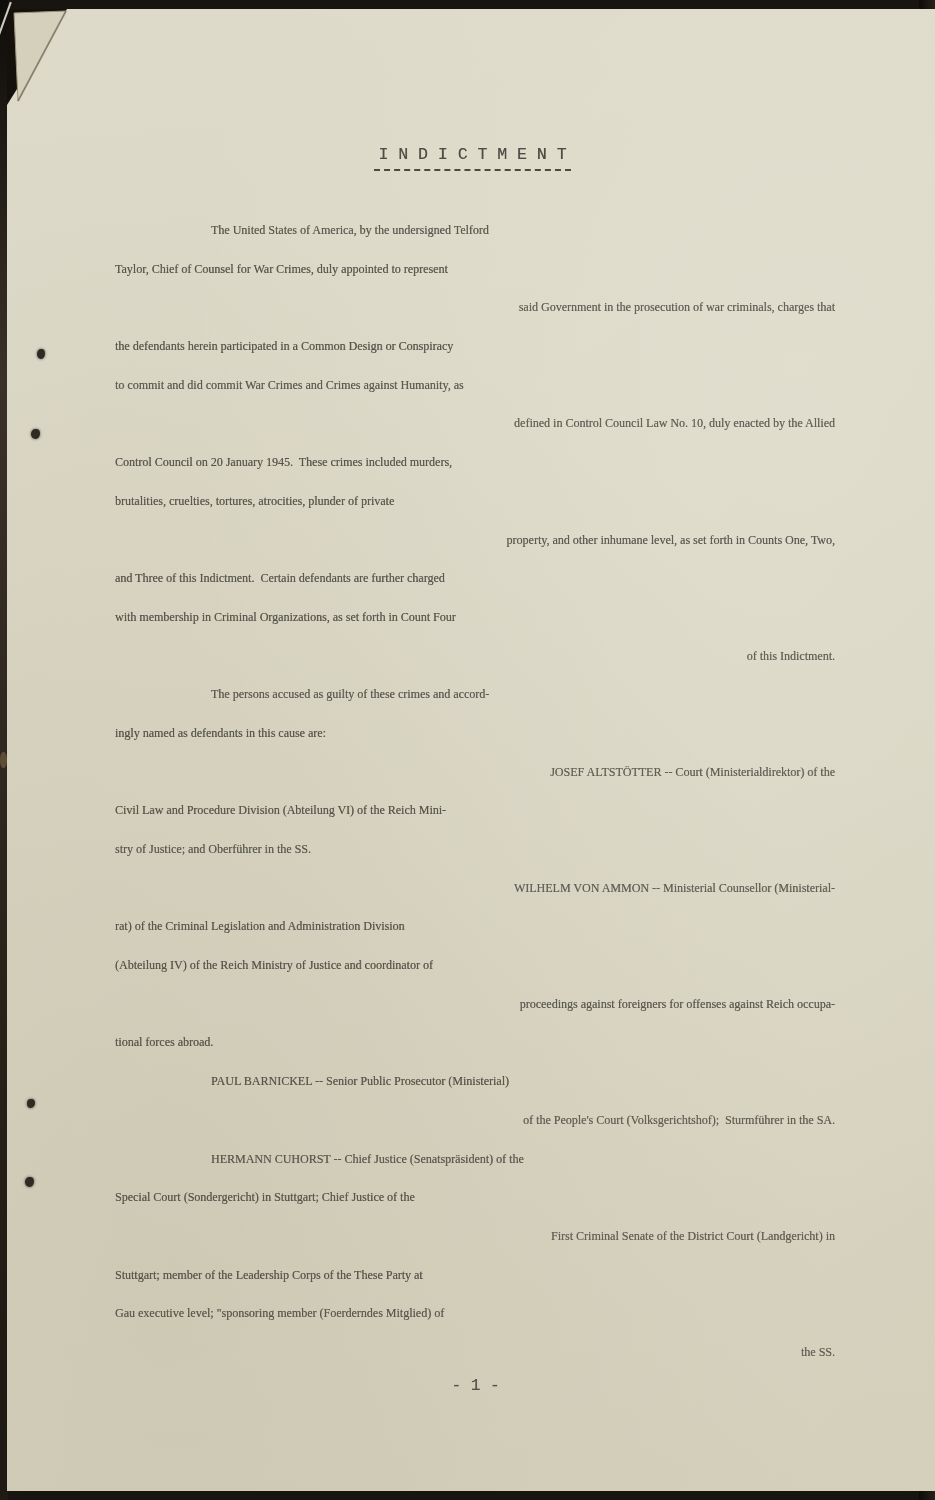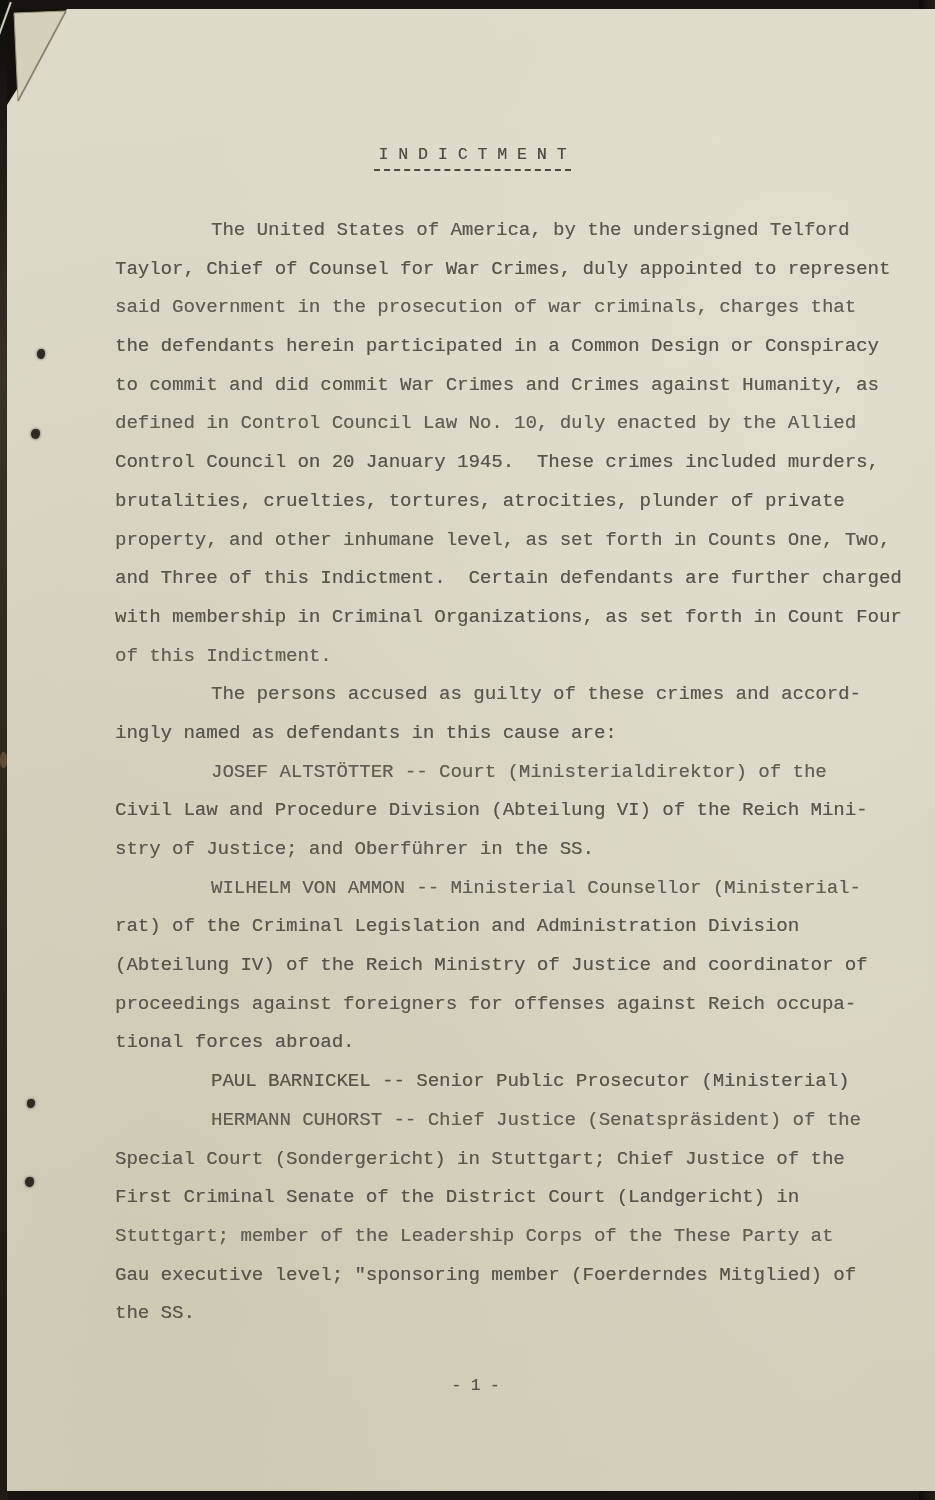--- a/index.html
+++ b/index.html
@@ -48,26 +48,27 @@
     position:absolute;left:0;top:134px;width:100%;text-align:center;
     font-size:16.5px;line-height:24px;color:#4e4c44;
     text-shadow:.3px .3px .4px rgba(60,58,50,.55);
   }
   .title .u{
     border-bottom:2px dashed #4c4a42;padding:0 4px 5px 4px;
     white-space:pre;
   }
   .doc{
     position:absolute;left:108px;top:202px;width:720px;
-    font-size:19px;color:#56544b;
+    font-size:12px;color:#56544b;
     text-shadow:.3px .3px .4px rgba(62,60,52,.5);
+    font-family:Liberation Serif, serif;
   }
   .doc .line{white-space:pre;height:38.7px;line-height:38.7px;}
   .doc .line.indent{padding-left:96px;}
-  .doc .line:nth-child(3n){opacity:.92;}
+  .doc .line:nth-child(3n){opacity:.92;text-align:right;}
   .doc .line:nth-child(4n+1){opacity:.97;}
   .pagenum{
     position:absolute;left:0;top:1365px;width:100%;text-align:center;
     font-size:16px;line-height:24px;color:#53514a;
     text-shadow:.3px .3px .4px rgba(62,60,52,.5);
     white-space:pre;padding-left:6px;box-sizing:border-box;
   }
 </style>
 </head>
 <body>
@@ -110,20 +111,21 @@
       <div class="line">ingly named as defendants in this cause are:</div>
       <div class="line indent">JOSEF ALTSTÖTTER -- Court (Ministerialdirektor) of the</div>
       <div class="line">Civil Law and Procedure Division (Abteilung VI) of the Reich Mini-</div>
       <div class="line">stry of Justice; and Oberführer in the SS.</div>
       <div class="line indent">WILHELM VON AMMON -- Ministerial Counsellor (Ministerial-</div>
       <div class="line">rat) of the Criminal Legislation and Administration Division</div>
       <div class="line">(Abteilung IV) of the Reich Ministry of Justice and coordinator of</div>
       <div class="line">proceedings against foreigners for offenses against Reich occupa-</div>
       <div class="line">tional forces abroad.</div>
       <div class="line indent">PAUL BARNICKEL -- Senior Public Prosecutor (Ministerial)</div>
+      <div class="line">of the People's Court (Volksgerichtshof);  Sturmführer in the SA.</div>
       <div class="line indent">HERMANN CUHORST -- Chief Justice (Senatspräsident) of the</div>
       <div class="line">Special Court (Sondergericht) in Stuttgart; Chief Justice of the</div>
       <div class="line">First Criminal Senate of the District Court (Landgericht) in</div>
       <div class="line">Stuttgart; member of the Leadership Corps of the These Party at</div>
       <div class="line">Gau executive level; "sponsoring member (Foerderndes Mitglied) of</div>
       <div class="line">the SS.</div>
     </div>
 
   <div class="pagenum">- 1 -</div>
 </div>

